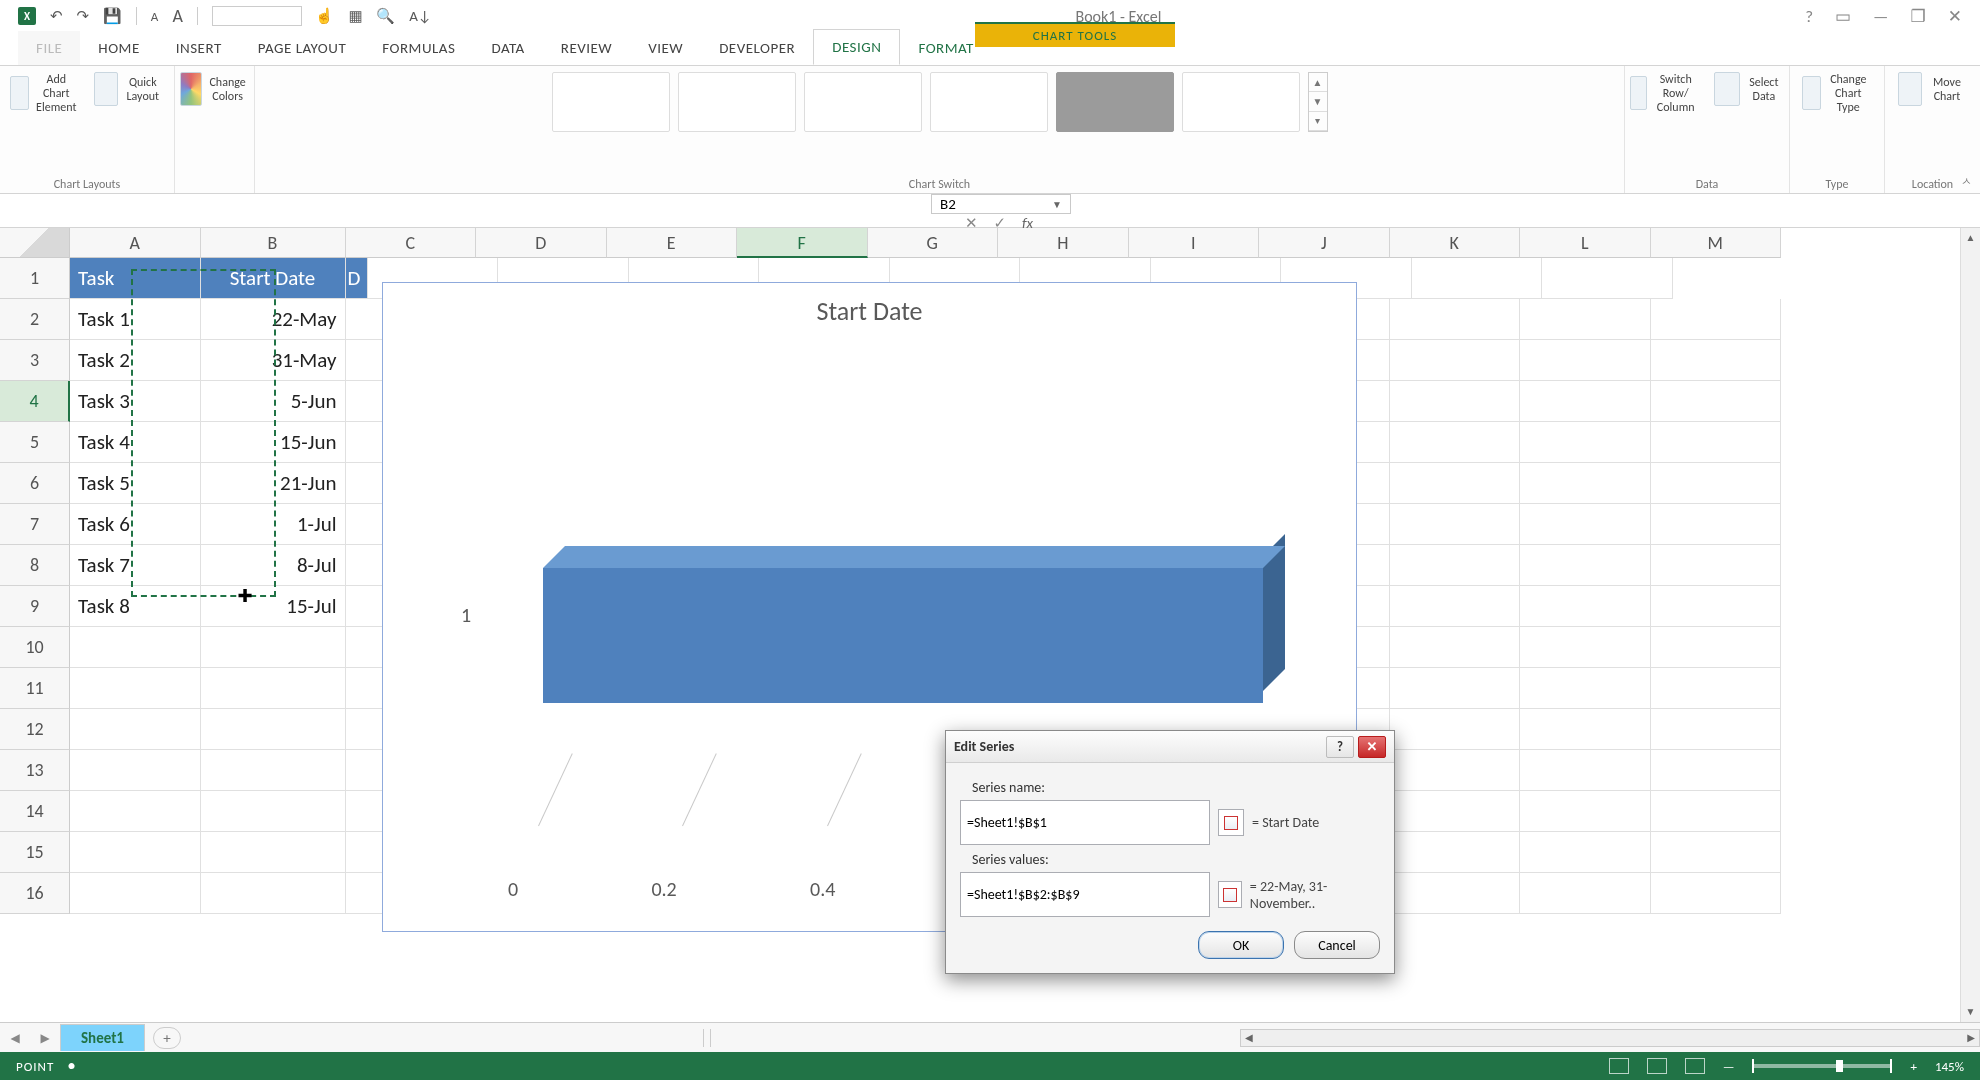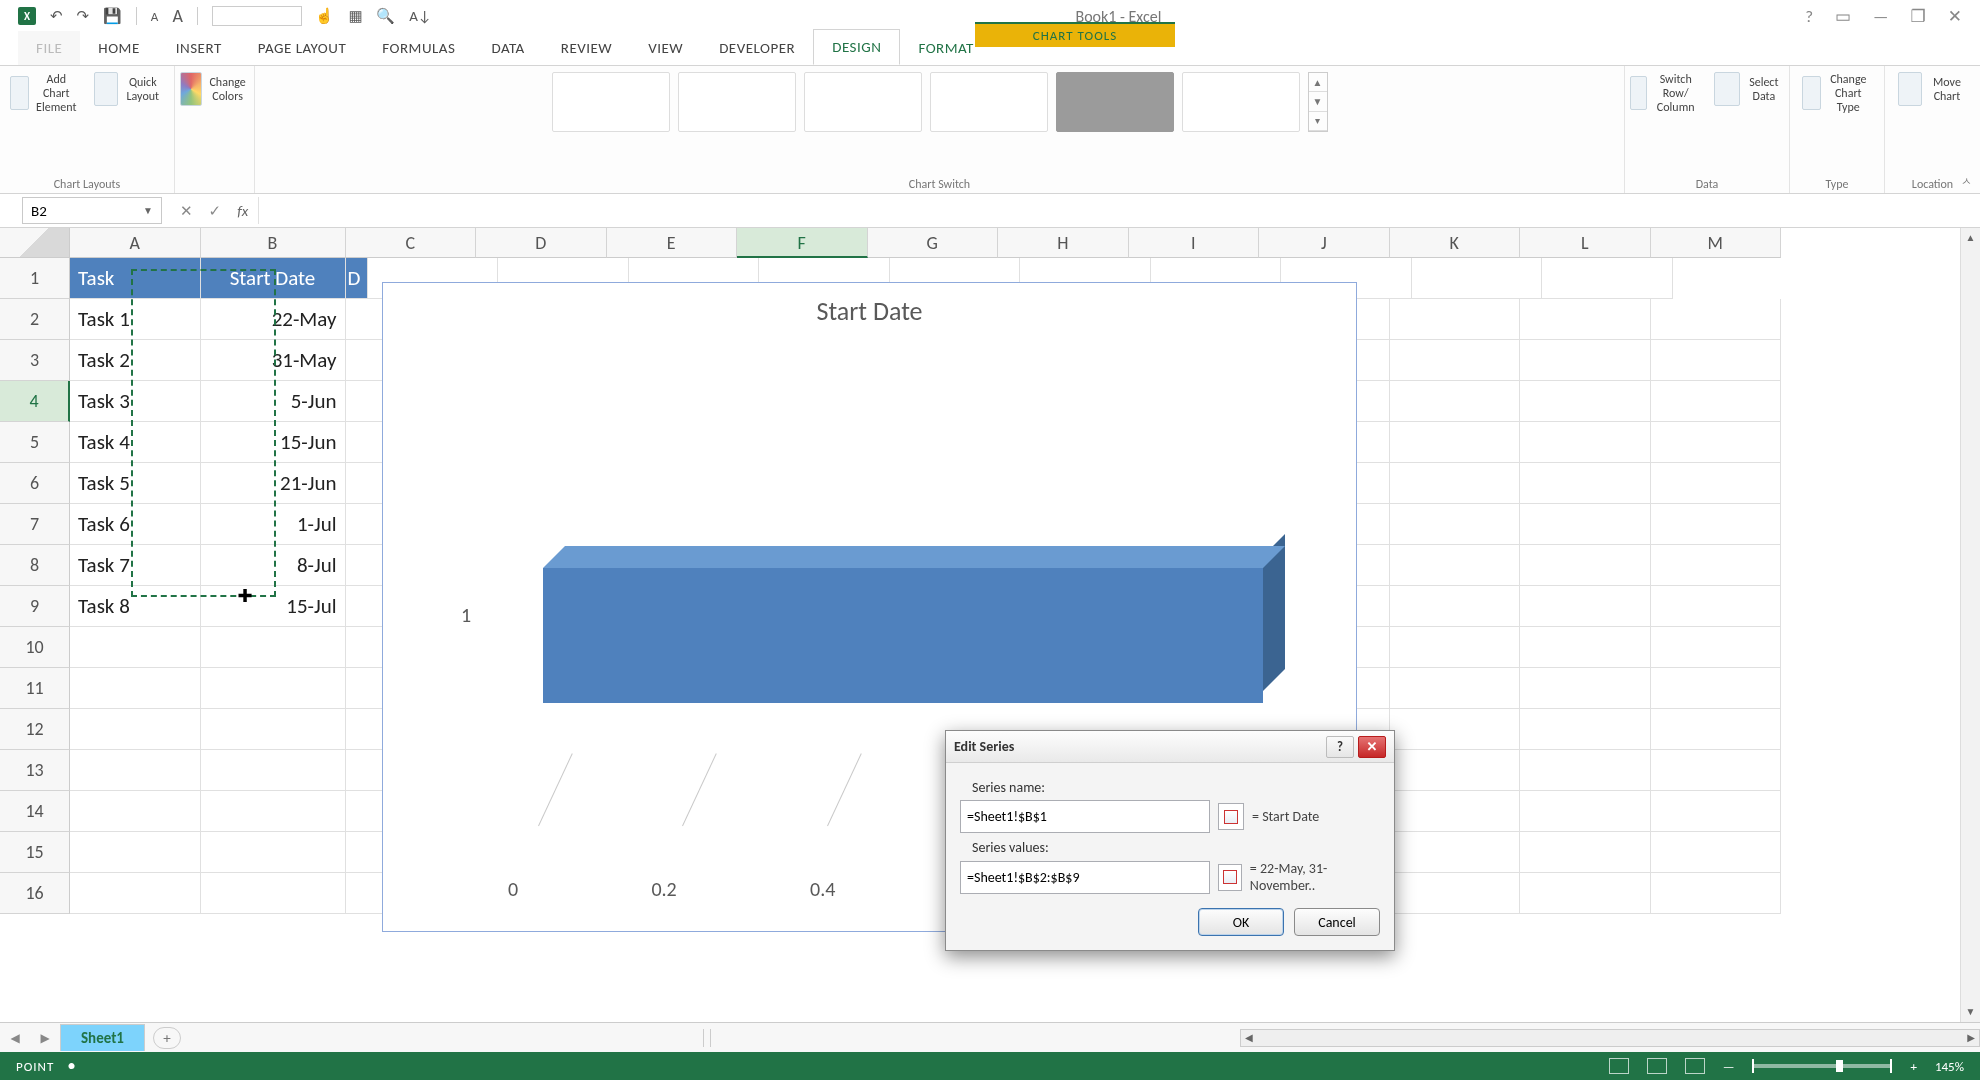--- a/index.html
+++ b/index.html
@@ -33,21 +33,21 @@
 .rbtn { display:flex; flex-direction:row; align-items:center; width:70px; font-size:12px; color:#444; text-align:center; gap:4px; }
 .rbtn .ic { width:34px; height:34px; background:#eef3f7; border:1px solid #c9d6df; border-radius:2px; }
 .styles-gallery { display:flex; gap:8px; align-items:center; }
 .style-thumb { width:118px; height:60px; background:#fff; border:1px solid #ddd; border-radius:2px; }
 .style-thumb.sel { background:#9b9b9b; border-color:#9b9b9b; }
 .styles-scroll { width:20px; height:60px; border:1px solid #ccc; display:flex; flex-direction:column; }
 .styles-scroll span{ flex:1; display:flex; align-items:center; justify-content:center; font-size:10px; color:#777; border-bottom:1px solid #ddd;}
 .ribbon .collapse { position:absolute; right:8px; bottom:4px; font-size:11px; color:#777; }
 
 
-.fbar { height:34px; border-bottom:1px solid #d4d4d4; display:flex; align-items:center; }
+.fbar { height:34px; border-bottom:1px solid #d4d4d4; display:flex; align-items:center;flex-direction:column; }
 .namebox { width:140px; height:27px; margin-left:22px; border:1px solid #c9c9c9; display:flex; align-items:center; justify-content:space-between; padding:0 8px; background:#fff; font-size:15px;}
 .namebox .dd{ font-size:10px; color:#666;}
 .fbar .fxarea { display:flex; align-items:center; gap:16px; margin-left:18px; color:#888; font-size:15px;}
 .fbar .fxarea .fx { font-style:italic; color:#666; }
 .fbar .formula-input{ flex:1; height:27px; border:none; border-left:1px solid #e1e1e1; margin-left:10px; padding-left:8px; font-size:15px;}
 
 
 .gridwrap { position:relative; height:calc(1080px - 32px - 34px - 128px - 34px - 30px - 28px); overflow:hidden;}
 .selectall { position:absolute; left:0; top:0; width:70px; height:30px; border-right:1px solid #ccc; border-bottom:1px solid #ccc; background:linear-gradient(135deg,#f7f7f7 50%,#d9d9d9 50%);}
 .colheads { position:absolute; left:70px; top:0; right:20px; height:30px; display:flex;}
@@ -90,26 +90,26 @@
 
 
 .dialog { position:absolute; left:945px; top:502px; width:450px; background:#f4f4f4; border:1px solid #8a8a8a; box-shadow:0 6px 18px rgba(0,0,0,.45); font-size:14px;}
 .dialog .titlebar{ height:32px; background:linear-gradient(#fdfdfd,#e9e9e9); border-bottom:1px solid #cfcfcf; display:flex; align-items:center; padding:0 8px; font-weight:bold; color:#333;}
 .dialog .titlebar .sp{flex:1;}
 .dialog .titlebar .tbtn{ width:28px; height:22px; border:1px solid #bcbcbc; margin-left:4px; display:flex; align-items:center; justify-content:center; font-size:13px; background:linear-gradient(#fafafa,#e6e6e6); border-radius:2px;}
 .dialog .titlebar .tbtn.close{ background:linear-gradient(#e57373,#c62828); color:#fff; border-color:#b71c1c;}
 .dialog .body{ padding:10px 14px 14px;}
 .dialog label{ display:block; margin:6px 12px 4px; color:#333;}
 .dialog .row2{ display:flex; align-items:center; gap:8px;}
-.dialog input[type=text]{ flex:0 0 250px; height:33px; border:1px solid #abadb3; padding:0 6px; font-size:14px; background:#fff;}
+.dialog input[type=text]{ flex:0 0 250px; height:45px; border:1px solid #abadb3; padding:0 6px; font-size:14px; background:#fff;}
 .dialog .picker{ width:26px; height:27px; border:1px solid #abadb3; background:#fff; display:flex; align-items:center; justify-content:center;}
 .dialog .picker span{ width:14px; height:14px; border:1px solid #c33; background:linear-gradient(#fff,#e9eef5);} 
 .dialog .preview{ color:#444;}
 .dialog .btns{ display:flex; justify-content:flex-end; gap:10px; margin-top:14px;}
-.dialog .btns button{ width:86px; height:28px; border:1px solid #8a8a8a; background:linear-gradient(#fdfdfd,#e4e4e4); border-radius:4px; font-size:14px;}
+.dialog .btns button{ width:86px; height:28px; border:1px solid #8a8a8a; background:linear-gradient(#fdfdfd,#e4e4e4); border-radius:11px; font-size:14px;}
 .dialog .btns button.primary{ border:1px solid #3b73af; box-shadow:inset 0 0 0 1px #bcd3ea;}
 
 
 .sheetbar{ height:30px; border-top:1px solid #ccc; display:flex; align-items:center; background:#f7f7f7;}
 .sheetbar .nav{ width:60px; display:flex; justify-content:space-around; color:#888; font-size:12px;}
 .sheetbar .tab{ padding:4px 20px; background:#7dd3fc; border:1px solid #ccc; border-bottom:none; font-size:15px; font-weight:bold; color:#217346;}
 .sheetbar .add{ width:28px; height:22px; margin-left:8px; border:1px solid #ccc; border-radius:11px; text-align:center; line-height:20px; color:#777; font-size:15px;}
 .sheetbar .hscroll{ margin-left:auto; width:740px; height:18px; border:1px solid #ccc; background:#efefef; display:flex; align-items:center; justify-content:space-between; padding:0 4px; font-size:10px; color:#666;}
 .sheetbar .splitter{ width:8px; height:18px; border-left:1px solid #ccc; border-right:1px solid #ccc; margin:0 6px;}
 

